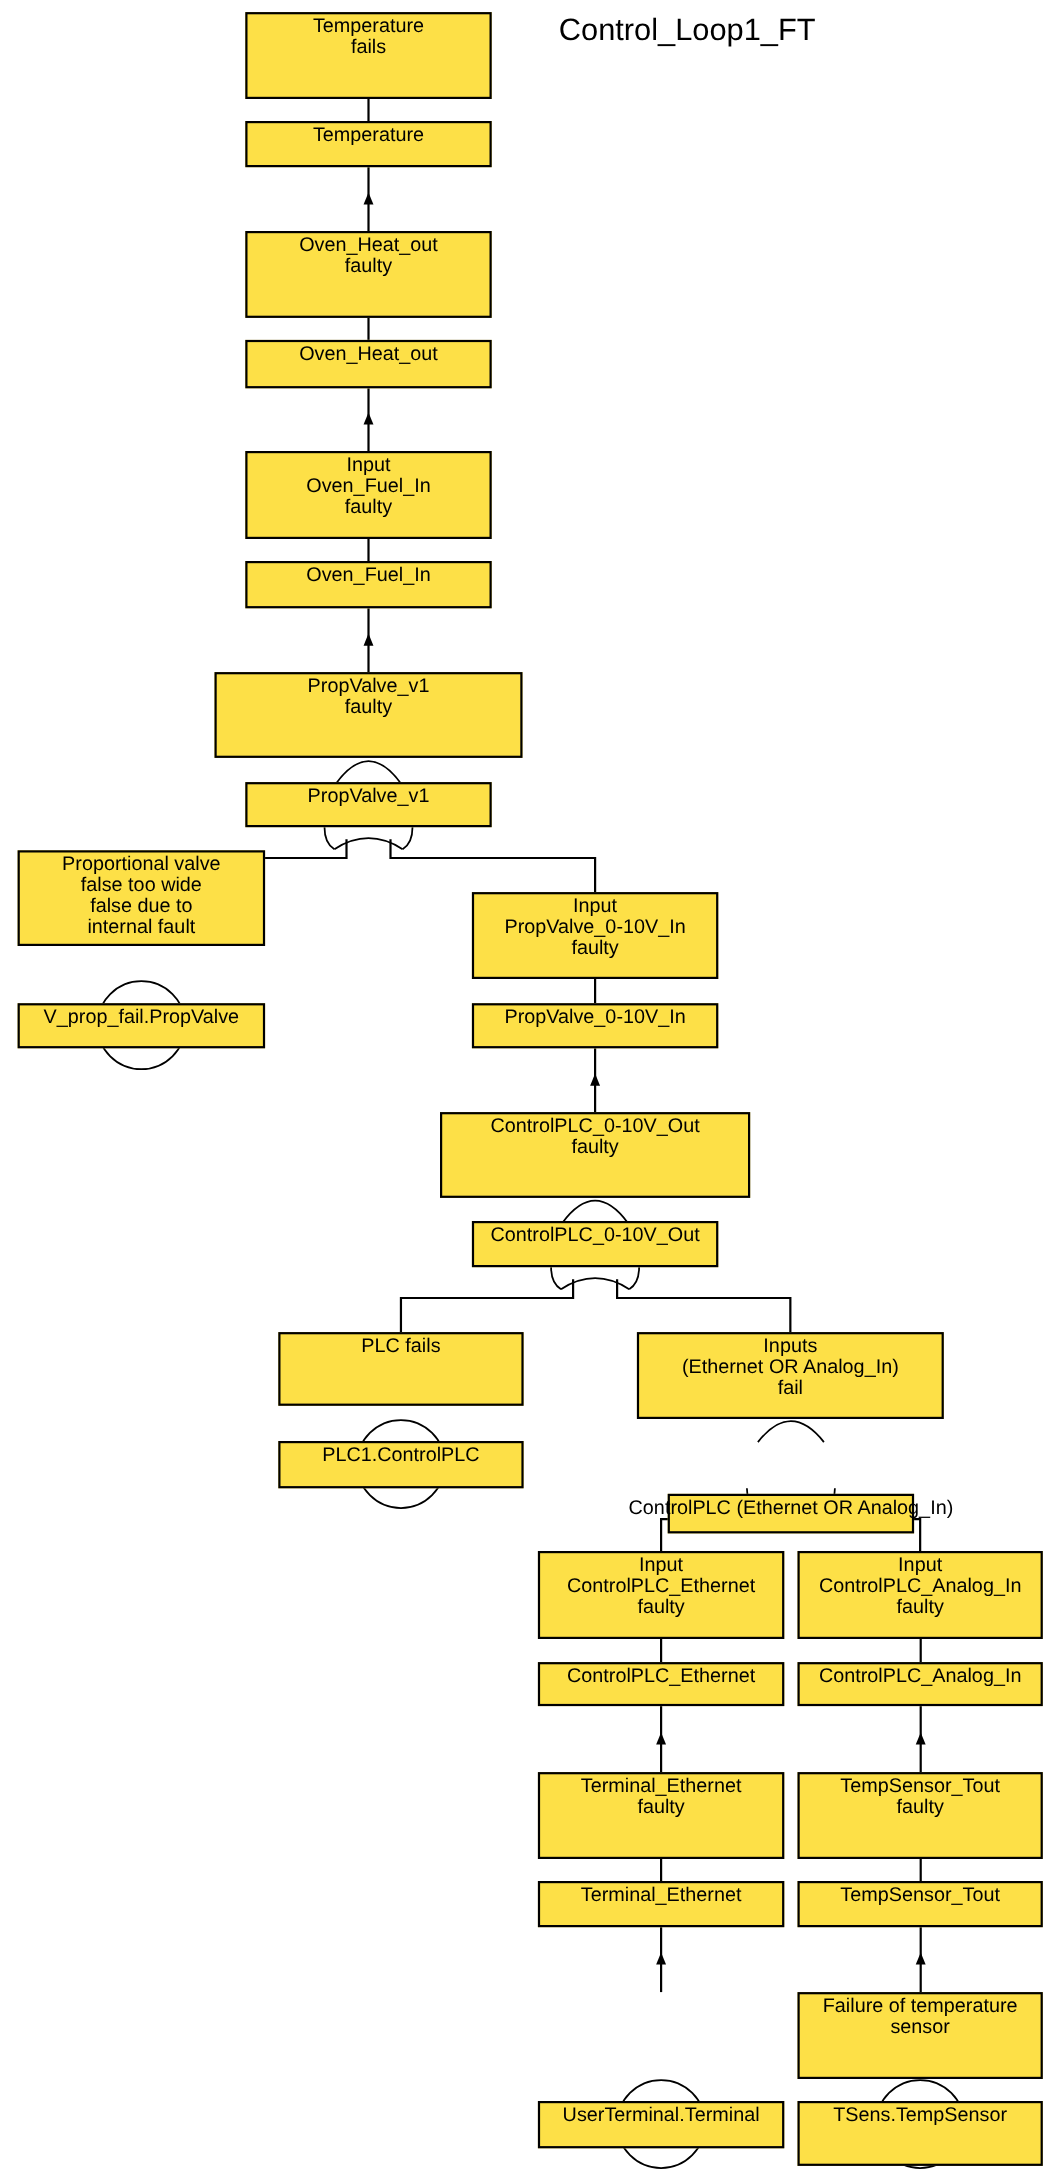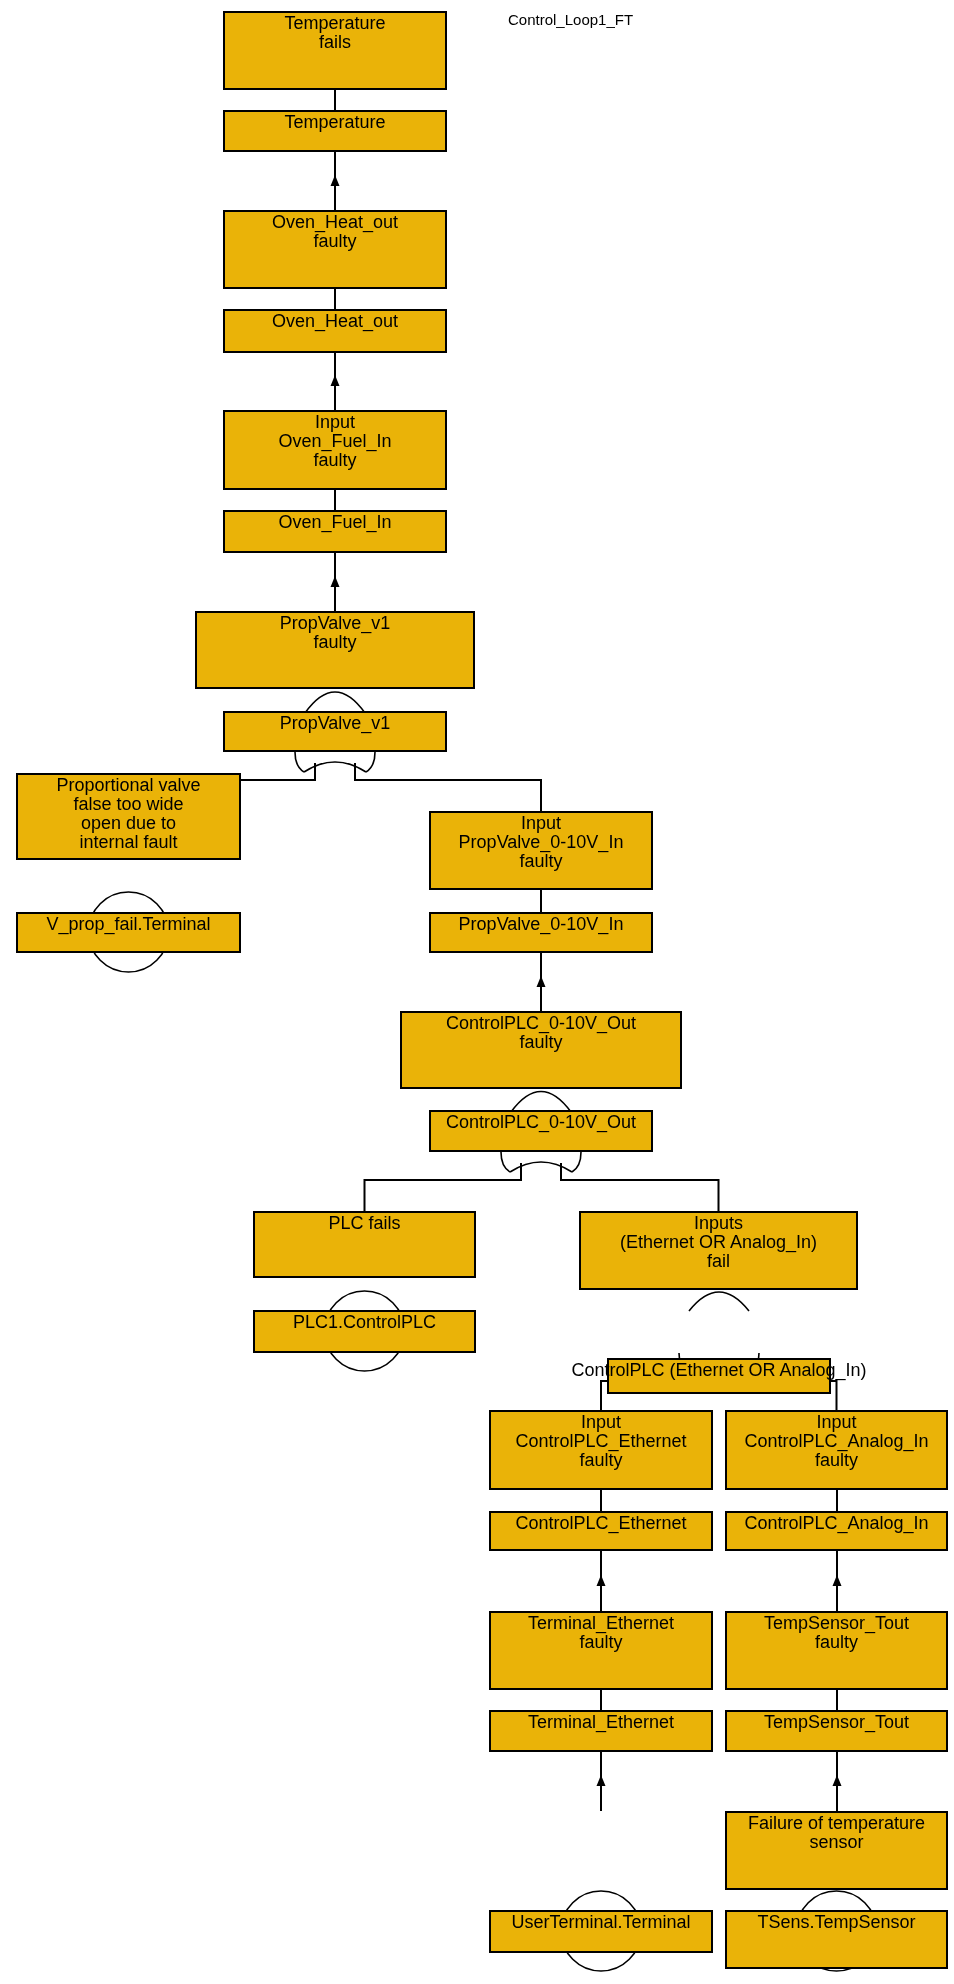--- a/index.html
+++ b/index.html
@@ -2,27 +2,27 @@
 <html><head>
 <meta charset="utf-8">
 <style>
   html,body{margin:0;padding:0;background:#fff;}
   #canvas{
     position:relative;width:954px;height:1984px;background:#ffffff;
     font-family:"Liberation Sans", sans-serif;color:#000;overflow:hidden;
   }
   #shapes{position:absolute;left:0;top:0;z-index:1;}
   .box{
-    position:absolute;background:#eab308;border:2px solid #000;box-sizing:border-box;
+    position:absolute;background:#fde047;border:2px solid #000;box-sizing:border-box;
     display:flex;flex-direction:column;align-items:center;padding-top:1px;
     font-size:18px;line-height:19px;text-align:center;z-index:2;
   }
   .box span{display:block;white-space:nowrap;}
   .title{
-    position:absolute;left:508px;top:11px;font-size:15px;z-index:2;white-space:nowrap;
+    position:absolute;left:508px;top:11px;font-size:28px;z-index:2;white-space:nowrap;
   }
 </style>
 </head>
 <body>
 
 <div id="canvas">
 
   <svg id="shapes" width="954" height="1984" viewBox="0 0 954 1984">
 
     <g>
@@ -129,25 +129,25 @@
     <span>PropValve_v1</span>
     <span>faulty</span>
   </div>
   <div class="box" style="left:223px;top:711px;width:224px;height:41px">
     <span>PropValve_v1</span>
   </div>
 
   <div class="box" style="left:16px;top:773px;width:225px;height:87px">
     <span>Proportional valve</span>
     <span>false too wide</span>
-    <span>open due to</span>
+    <span>false due to</span>
     <span>internal fault</span>
   </div>
   <div class="box" style="left:16px;top:912px;width:225px;height:41px">
-    <span>V_prop_fail.Terminal</span>
+    <span>V_prop_fail.PropValve</span>
   </div>
 
   <div class="box" style="left:429px;top:811px;width:224px;height:79px">
     <span>Input</span>
     <span>PropValve_0-10V_In</span>
     <span>faulty</span>
   </div>
   <div class="box" style="left:429px;top:912px;width:224px;height:41px">
     <span>PropValve_0-10V_In</span>
   </div>

